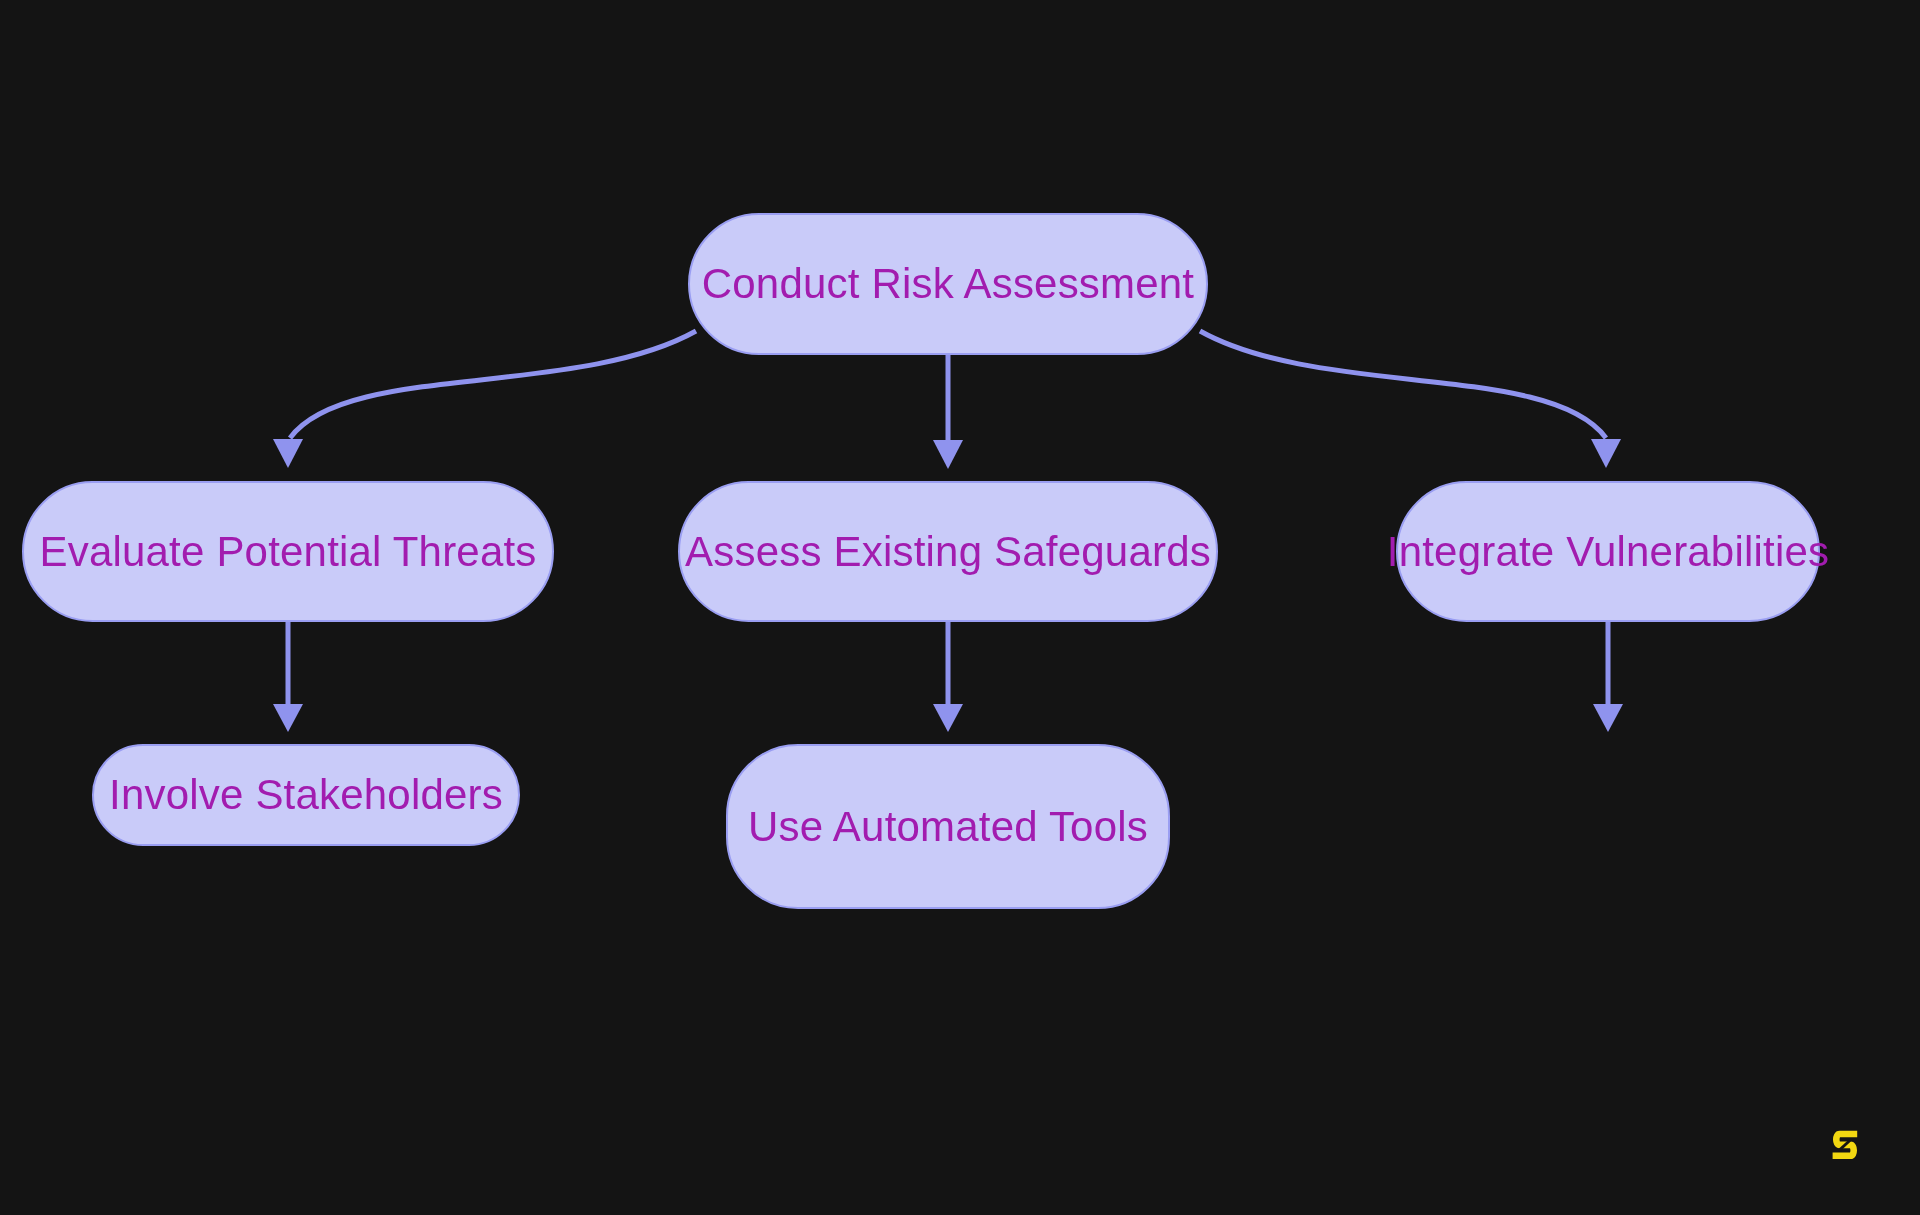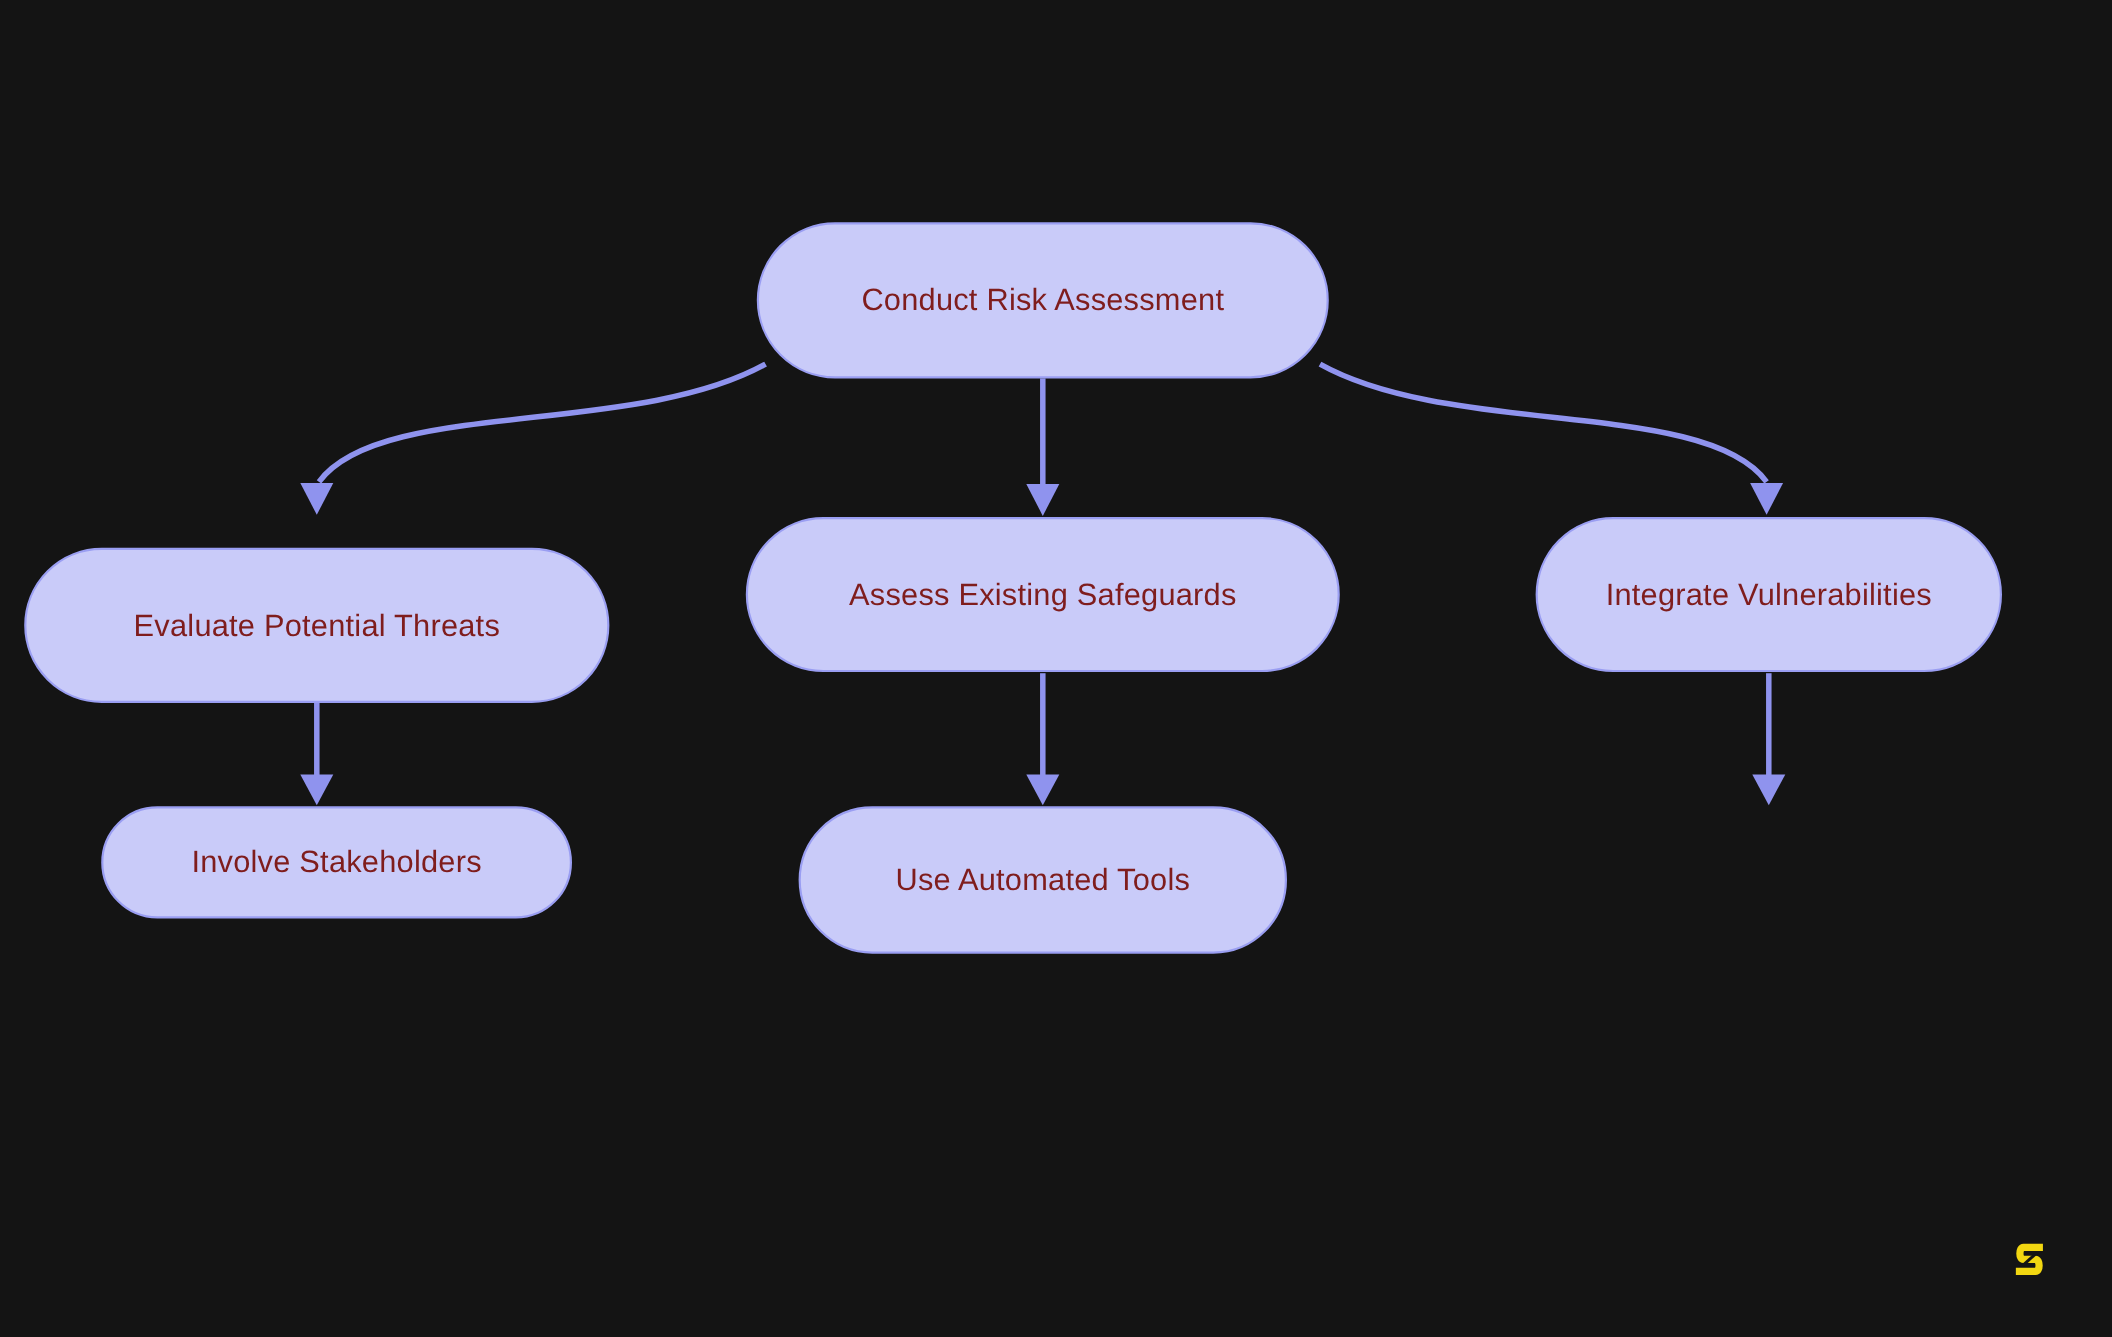--- a/index.html
+++ b/index.html
@@ -12,33 +12,34 @@
   }
   .edges{position:absolute;left:0;top:0;width:1920px;height:1215px;}
   .edge{stroke:#8f93ee;stroke-width:5;fill:none;}
   .arrowhead{fill:#8f93ee;stroke:none;}
   .node{
     position:absolute;
     display:flex;align-items:center;justify-content:center;
     background:#c9cbf9;
     border:2.5px solid #9a9ef2;
     border-radius:72px;
-    color:#7f1d1d;
-    font-size:28px;
+    color:#a21caf;
+    font-size:42px;
     letter-spacing:0.2px;
     text-align:center;
     box-sizing:border-box;
     white-space:nowrap;
+    margin-top:11px;
   }
   .n-root          {left:688px;  top:202px; width:520px; height:142px;}
-  .n-threats       {left:22px;   top:498px; width:532px; height:141px;}
+  .n-threats       {left:22px;   top:470px; width:532px; height:141px;}
   .n-safeguards    {left:678px;  top:470px; width:540px; height:141px;}
   .n-vulnerabilities{left:1396px;top:470px; width:424px; height:141px;}
   .n-stakeholders  {left:92px;   top:733px; width:428px; height:102px;}
-  .n-tools         {left:726px;  top:733px; width:444px; height:134px;}
+  .n-tools         {left:726px;  top:733px; width:444px; height:165px;}
   .n-reviews       {left:1318px; top:733px; width:580px; height:141px;}
   .watermark{position:absolute;left:1830px;top:1130px;width:30px;height:31px;}
 </style>
 </head>
 <body>
 
 <div class="canvas">
 
   <svg class="edges" viewBox="0 0 1920 1215">
 

